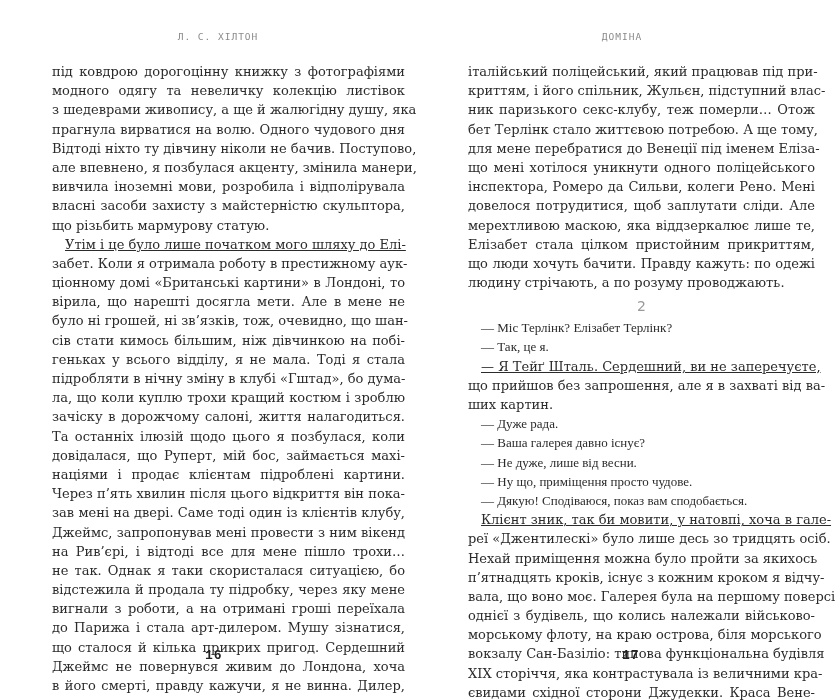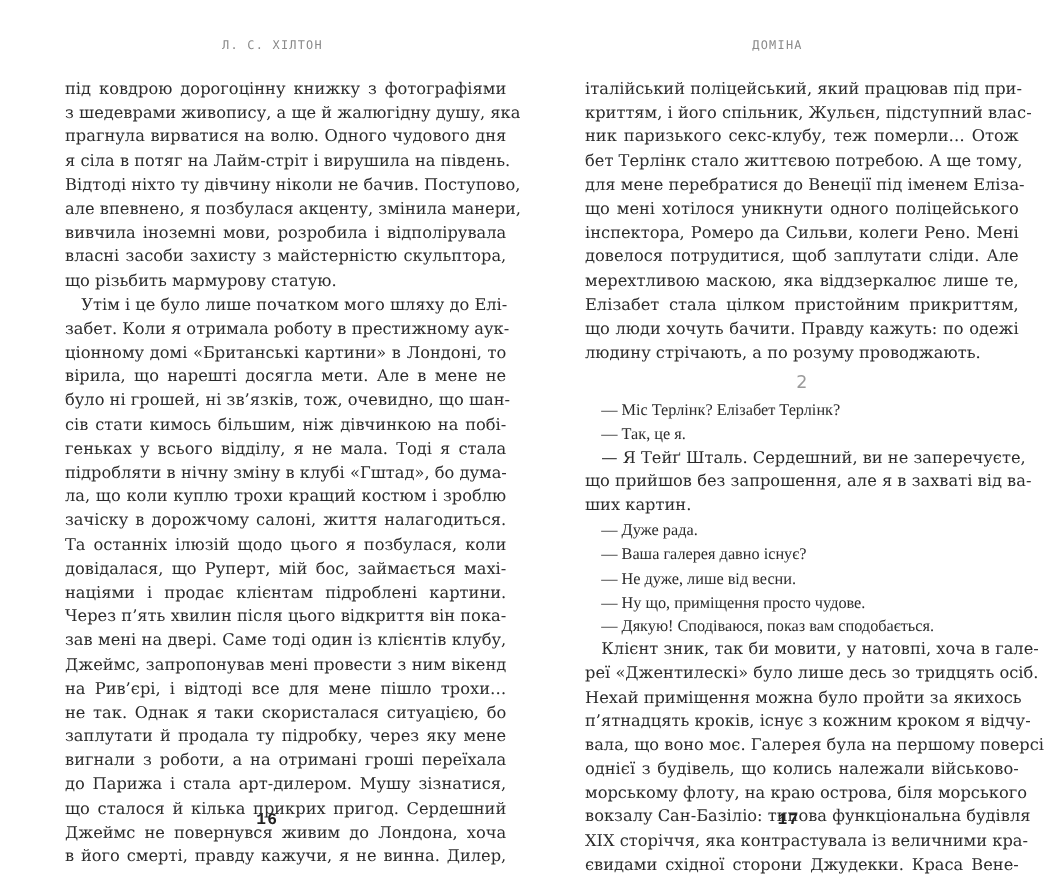--- a/index.html
+++ b/index.html
@@ -22,44 +22,44 @@
     font-family: "DejaVu Serif", serif; font-size: 13px; line-height: 19.2px;
     color: #2b2b2b;
   }
   .page.left .text { left: 52px; width: 353px; }
   .page.right .text { left: 48px; width: 347px; }
   .line {
     display: block; white-space: nowrap; text-align: justify; text-align-last: justify;
     height: 19.2px; overflow: visible;
   }
   .line.last { text-align-last: left; }
-  .line.indent { padding-left: 13px; }
+  .line.indent { padding-left: 13px; text-decoration: underline; }
   .line.dlg { padding-left: 13px; text-align-last: left; font-family: Liberation Serif, serif; }
   .section-num {
     display: block; text-align: center; height: 26px; line-height: 28px;
     font-family: "DejaVu Sans", sans-serif; font-size: 14px; color: #9a9a9a;
   }
   .folio {
     position: absolute; top: 648px;
     font-family: Liberation Mono, monospace; font-size: 13px; font-weight: bold;
     color: #222; letter-spacing: 1px;
   }
   .page.left .folio { left: 205px; }
   .page.right .folio { left: 202px; }
 </style>
 </head>
 <body>
 
 <div class="page left">
   <div class="running-head">Л. С. ХІЛТОН</div>
   <div class="text">
     <span class="line">під ковдрою дорогоцінну книжку з фотографіями</span>
+    <span class="line">модного одягу та невеличку колекцію листівок</span>
     <span class="line">з шедеврами живопису, а ще й жалюгідну душу, яка</span>
     <span class="line">прагнула вирватися на волю. Одного чудового дня</span>
-    <span class="line">я сіла в потяг на Лайм-стріт і вирушила на південь.</span>
     <span class="line">Відтоді ніхто ту дівчину ніколи не бачив. Поступово,</span>
     <span class="line">але впевнено, я позбулася акценту, змінила манери,</span>
     <span class="line">вивчила іноземні мови, розробила і відполірувала</span>
     <span class="line">власні засоби захисту з майстерністю скульптора,</span>
     <span class="line last">що різьбить мармурову статую.</span>
     <span class="line indent">Утім і це було лише початком мого шляху до Елі-</span>
     <span class="line">забет. Коли я отримала роботу в престижному аук-</span>
     <span class="line">ціонному домі «Британські картини» в Лондоні, то</span>
     <span class="line">вірила, що нарешті досягла мети. Але в мене не</span>
     <span class="line">було ні грошей, ні зв’язків, тож, очевидно, що шан-</span>
@@ -69,21 +69,21 @@
     <span class="line">ла, що коли куплю  трохи кращий костюм і зроблю</span>
     <span class="line">зачіску в дорожчому салоні, життя налагодиться.</span>
     <span class="line">Та останніх ілюзій щодо цього я позбулася, коли</span>
     <span class="line">довідалася, що Руперт, мій бос, займається махі-</span>
     <span class="line">націями і продає клієнтам підроблені картини.</span>
     <span class="line">Через п’ять хвилин після цього відкриття він пока-</span>
     <span class="line">зав мені на двері. Саме тоді один із клієнтів клубу,</span>
     <span class="line">Джеймс, запропонував мені провести з ним вікенд</span>
     <span class="line">на Рив’єрі, і відтоді все для мене пішло трохи…</span>
     <span class="line">не так. Однак я таки скористалася ситуацією, бо</span>
-    <span class="line">заплутати й продала ту підробку, через яку мене</span>
+    <span class="line">відстежила й продала ту підробку, через яку мене</span>
     <span class="line">вигнали з роботи, а на отримані гроші переїхала</span>
     <span class="line">до Парижа і стала арт-дилером. Мушу зізнатися,</span>
     <span class="line">що сталося й кілька прикрих пригод. Сердешний</span>
     <span class="line">Джеймс не повернувся живим до Лондона, хоча</span>
     <span class="line">в його смерті, правду кажучи, я не винна. Дилер,</span>
 
   </div>
   <div class="folio">16</div>
 </div>
 

